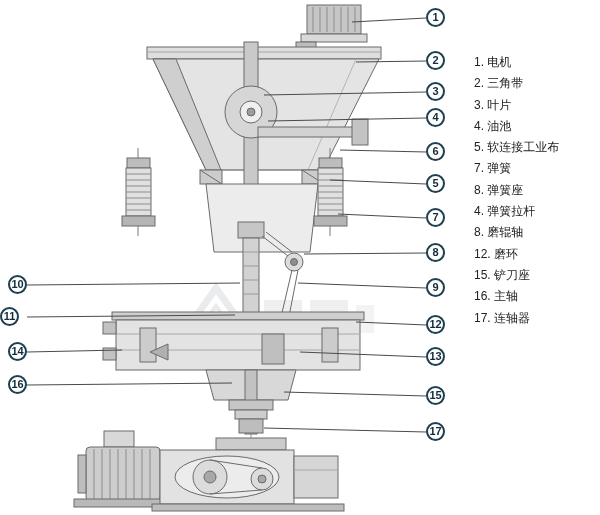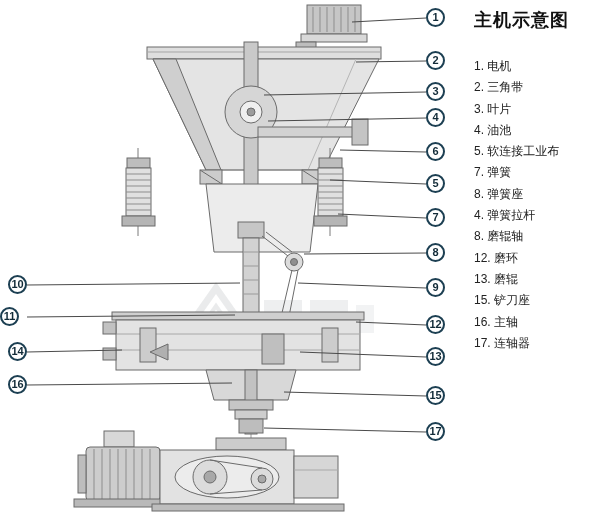--- a/index.html
+++ b/index.html
@@ -31,21 +31,21 @@
     left:474px; top:8px; width:124px;
     z-index:5;
   }
   .legend-title {
     font-size:18px;
     font-weight:bold;
     color:#111111;
     letter-spacing:1px;
     white-space:nowrap;
   }
-  .legend-list { margin-top:24px; }
+  .legend-list { margin-top:44px; }
   .legend-item {
     font-size:12px;
     color:#222222;
     line-height:21.3px;
     white-space:nowrap;
   }
 </style>
 </head>
 <body>
 
@@ -239,32 +239,30 @@
   <div class="callout" style="left:426px;top:315px">12</div>
   <div class="callout" style="left:426px;top:347px">13</div>
   <div class="callout" style="left:426px;top:386px">15</div>
   <div class="callout" style="left:426px;top:422px">17</div>
   <div class="callout" style="left:8px;top:275px">10</div>
   <div class="callout" style="left:0;top:307px">11</div>
   <div class="callout" style="left:8px;top:342px">14</div>
   <div class="callout" style="left:8px;top:375px">16</div>
 
   <div class="legend">
-    <div class="legend-title">主机示意图</div>
     <div class="legend-list">
       <div class="legend-item">1. 电机</div>
       <div class="legend-item">2. 三角带</div>
       <div class="legend-item">3. 叶片</div>
       <div class="legend-item">4. 油池</div>
       <div class="legend-item">5. 软连接工业布</div>
       <div class="legend-item">7. 弹簧</div>
       <div class="legend-item">8. 弹簧座</div>
       <div class="legend-item">4. 弹簧拉杆</div>
       <div class="legend-item">8. 磨辊轴</div>
       <div class="legend-item">12. 磨环</div>
-      <div class="legend-item">13. 磨辊</div>
       <div class="legend-item">15. 铲刀座</div>
       <div class="legend-item">16. 主轴</div>
       <div class="legend-item">17. 连轴器</div>
     </div>
   </div>
 
 </div>
 
 </body></html>

